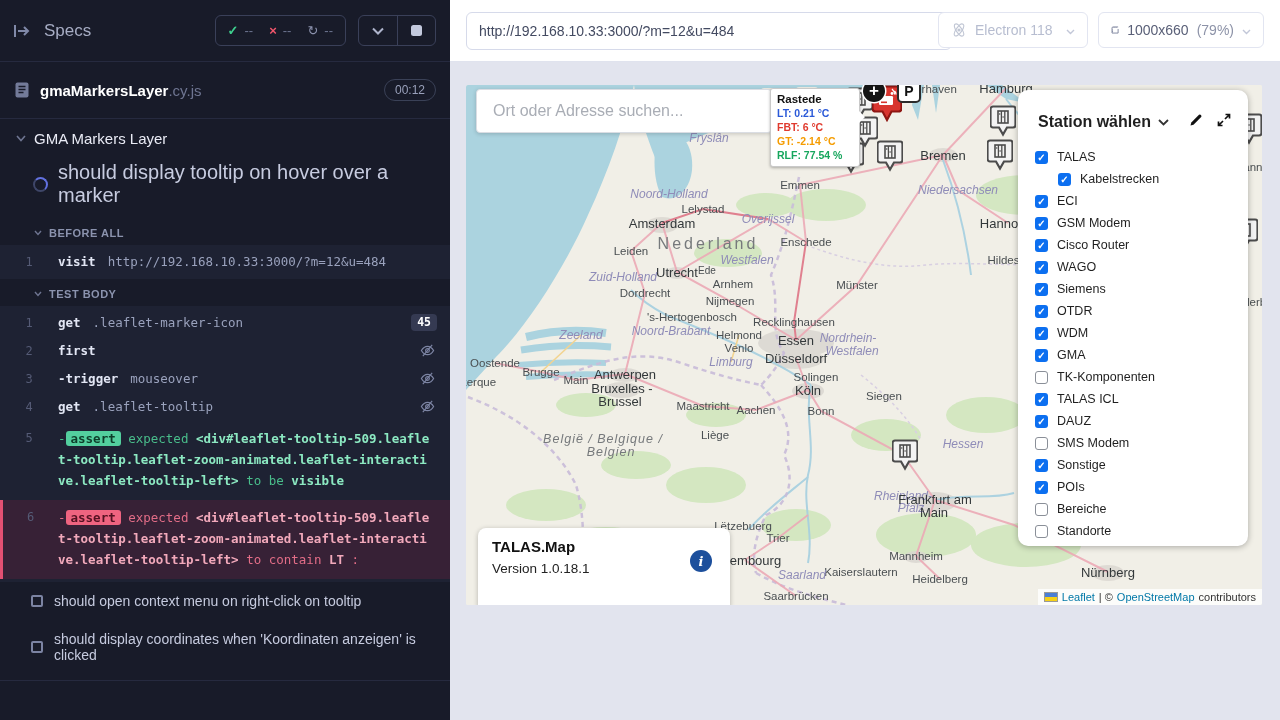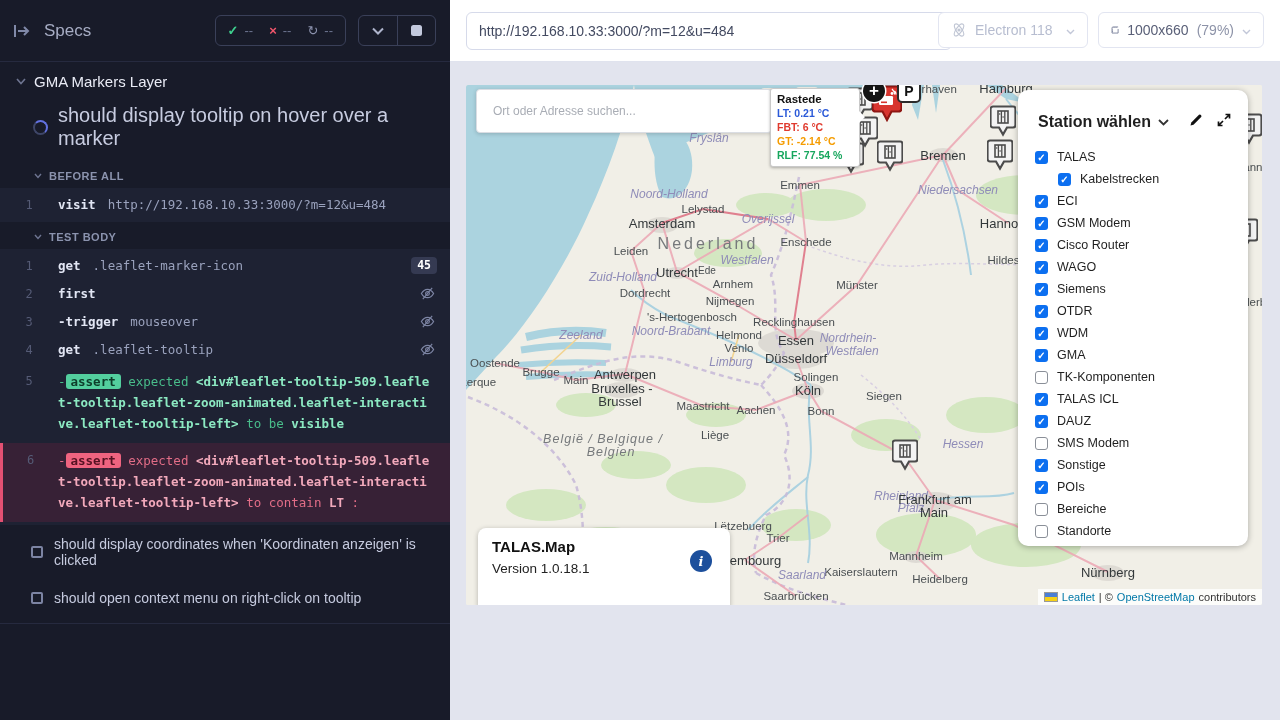--- a/index.html
+++ b/index.html
@@ -70,21 +70,21 @@
   .mlabel.region{font-style:italic;color:#8f8cb8;font-size:12px;}
   .mlabel.country{font-size:16px;color:#76797c;letter-spacing:3px;}
   .mlabel.country2{font-size:12.5px;color:#76797c;letter-spacing:1px;font-style:italic;}
   .mlabel.small{font-size:10px;}
   .marker{position:absolute;width:26px;height:32px;z-index:3;}
   .marker.red{width:30px;height:38px;z-index:4;}
   .poi{position:absolute;z-index:5;display:flex;align-items:center;justify-content:center;font-weight:bold;}
   .poi.plus{width:22px;height:22px;background:#151515;color:#fff;border-radius:50%;font-size:17px;box-shadow:0 0 0 1.5px #fff;}
   .poi.pp{width:20px;height:20px;background:#fff;border:2.5px solid #2b2b2b;border-radius:5px;color:#111;font-size:14px;}
   .search{position:absolute;left:10px;top:4px;width:294px;height:42px;background:#fff;border-radius:4px;border:1px solid #dadde3;box-shadow:0 1px 4px rgba(0,0,0,.18);z-index:6;}
-  .search input{border:none;outline:none;width:100%;height:100%;padding:0 16px;font-size:12px;color:#333;background:transparent;box-sizing:border-box;font-family:"Liberation Sans",sans-serif;}
+  .search input{border:none;outline:none;width:100%;height:100%;padding:0 16px;font-size:16px;color:#333;background:transparent;box-sizing:border-box;font-family:"Liberation Sans",sans-serif;}
   .search input::placeholder{color:#a9adb5;}
   .mtooltip{position:absolute;left:304px;top:3px;width:76px;background:#fff;border:1px solid #c9c9c9;border-radius:3px;padding:4px 6px;box-shadow:0 1px 3px rgba(0,0,0,.3);z-index:6;font-size:10.5px;}
   .mtooltip:after{content:"";position:absolute;right:-6px;top:22px;border-top:6px solid transparent;border-bottom:6px solid transparent;border-left:6px solid #fff;}
   .mtooltip .tt-title{font-size:11.5px;color:#111;font-weight:bold;display:block;margin-bottom:1px;}
   .trow{font-weight:bold;line-height:14px;}
   .info-panel{position:absolute;left:12px;top:443px;width:224px;height:64px;background:#fff;border-radius:8px;box-shadow:0 1px 5px rgba(0,0,0,.25);padding:10px 14px;z-index:6;box-sizing:content-box;}
   .ip-title{font-weight:bold;font-size:15px;color:#111;}
   .ip-ver{font-size:13.5px;color:#222;margin-top:6px;}
   .info-icon{position:absolute;right:18px;top:22px;width:22px;height:22px;border-radius:50%;background:#1c4f9c;color:#fff;font-family:"DejaVu Serif",serif;font-style:italic;font-weight:bold;display:flex;align-items:center;justify-content:center;font-size:13px;}
   .station-panel{position:absolute;left:552px;top:5px;width:230px;height:456px;background:#fff;border-radius:10px;box-shadow:0 1px 6px rgba(0,0,0,.3);z-index:7;box-sizing:border-box;padding:16px 0 0 0;}
@@ -132,20 +132,28 @@
         <svg width="12" height="8" viewBox="0 0 12 8">
             <polyline points="1,1.5 6,6.5 11,1.5" fill="none" stroke="currentColor" stroke-width="2"></polyline>
           </svg>
       </span>
       <span class="hbtn">
           <span class="stop-sq"></span>
         </span>
     </div>
   </div>
 
+  <div class="spec-row">
+    <svg width="16" height="18" viewBox="0 0 16 18">
+        <rect x="1.5" y="1.5" width="13" height="15" rx="2" fill="#737b99"></rect>
+        <path d="M4.5 5.5h7M4.5 8.5h7M4.5 11.5h5" stroke="#181b29" stroke-width="1.4"></path>
+      </svg>
+    <span class="spec-name"><b>gmaMarkersLayer</b><i>.cy.js</i></span>
+    <span class="time-badge">00:12</span>
+  </div>
 
   <div class="tree">
     <div class="suite-row">
       <span class="chev">
           <svg width="10" height="7" viewBox="0 0 10 7">
             <polyline points="1,1 5,5.5 9,1" fill="none" stroke="currentColor" stroke-width="1.6"></polyline>
           </svg>
         </span>
       <span>GMA Markers Layer</span>
     </div>
@@ -221,25 +229,25 @@
         <span class="content"><span>-</span><span class="a-badge">assert</span> <span>expected</span> <b class="sel">&lt;div#leaflet-tooltip-509.leaflet-tooltip.leaflet-zoom-animated.leaflet-interactive.leaflet-tooltip-left&gt;</b> <span>to be</span> <b>visible</b></span>
       </div>
       <div class="assert-row fail">
         <span class="ln">6</span>
         <span class="content"><span>-</span><span class="a-badge">assert</span> <span>expected</span> <b class="sel">&lt;div#leaflet-tooltip-509.leaflet-tooltip.leaflet-zoom-animated.leaflet-interactive.leaflet-tooltip-left&gt;</b> <span>to contain</span> <b>LT</b> <span>:</span></span>
       </div>
     </div>
 
     <div class="pending-row">
       <span class="psq"></span>
-      <span>should display coordinates when 'Koordinaten anzeigen' is clicked</span>
+      <span>should open context menu on right-click on tooltip</span>
     </div>
     <div class="pending-row">
       <span class="psq"></span>
-      <span>should open context menu on right-click on tooltip</span>
+      <span>should display coordinates when 'Koordinaten anzeigen' is clicked</span>
     </div>
     <div class="bottom-line"></div>
   </div>
 </aside>
 
 <div class="main">
   <div class="topbar">
     <div class="url-box">
         <span>http://192.168.10.33:3000/?m=12&amp;u=484</span>
       </div>

